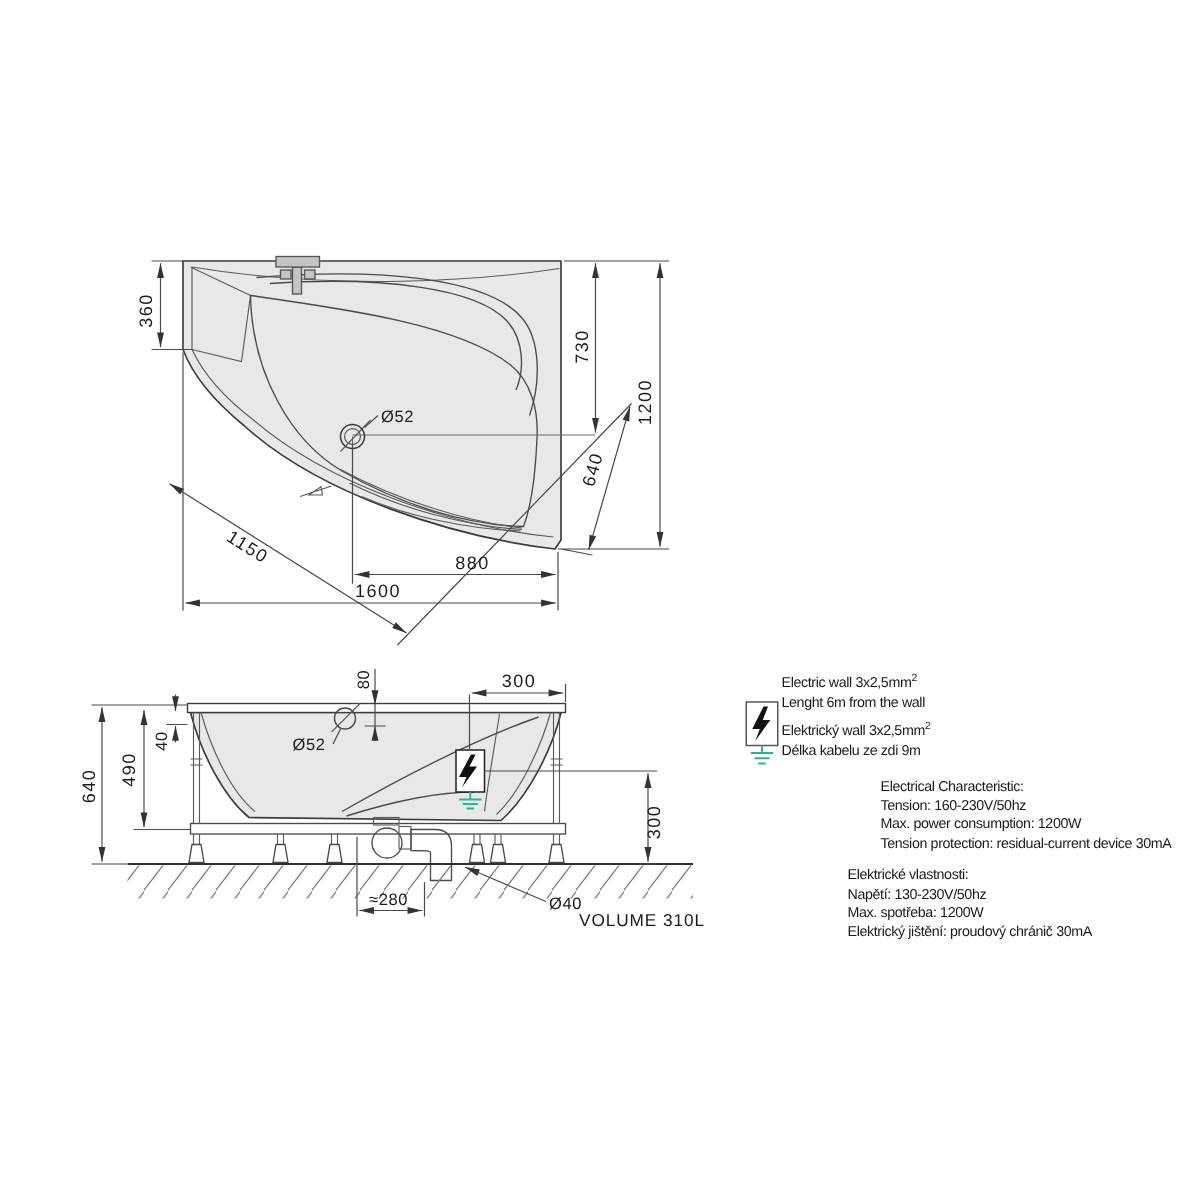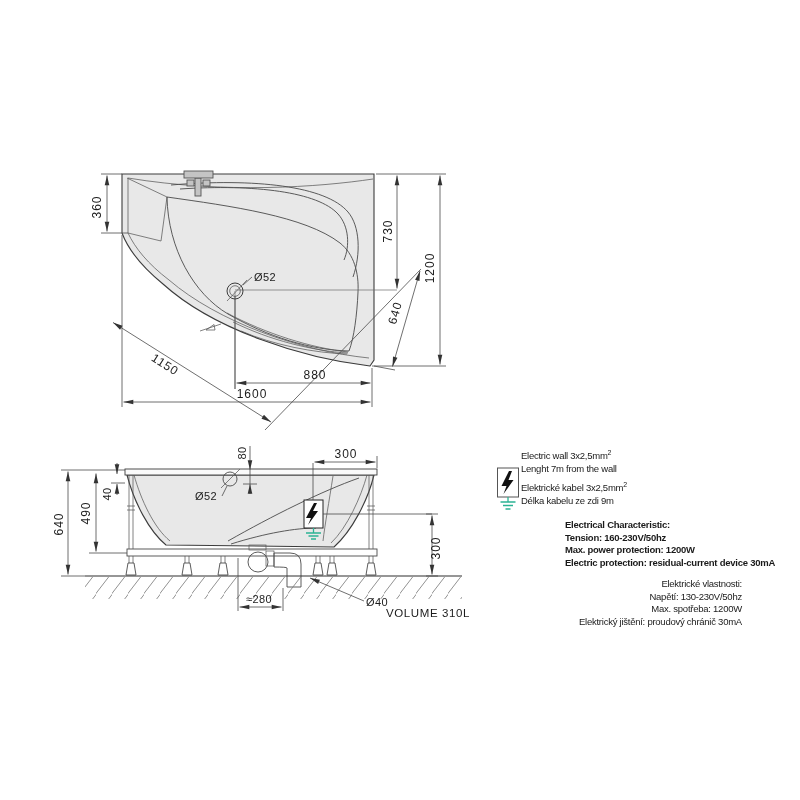--- a/index.html
+++ b/index.html
@@ -149,35 +149,35 @@
 </svg>
 
 <svg class="cable-icon" width="27" height="50">
   <rect x="1.5" y="2" width="21" height="29" fill="#fff" stroke="#555" stroke-width="1"></rect>
   <polygon points="13,5 5.5,20 10.5,20 7.5,28 17.5,14 12.5,14 16,5" fill="#111"></polygon>
   <path d="M12,31 V36 M4.5,36 H19.5 M7,39.5 H17 M9.5,43 H14.5" stroke="#2bb394" fill="none" stroke-width="1.3"></path>
 </svg>
 
 <div class="notes" style="left:521px;top:446px;">
   <div><span>Electric wall 3x2,5mm</span><sup>2</sup></div>
-  <div>Lenght 7m from the wall</div>
+  <div>Lenght 6m from the wall</div>
 </div>
 
 <div class="notes" style="left:521px;top:478px;">
-  <div><span>Elektrické kabel 3x2,5mm</span><sup>2</sup></div>
+  <div><span>Elektrický wall 3x2,5mm</span><sup>2</sup></div>
   <div>Délka kabelu ze zdi 9m</div>
 </div>
 
-<div class="notes chars" style="left:565px;top:519px;font-weight:bold;">
+<div class="notes chars" style="left:587px;top:519px;">
   <div>Electrical Characteristic:</div>
   <div>Tension: 160-230V/50hz</div>
-  <div>Max. power protection: 1200W</div>
-  <div>Electric protection: residual-current device 30mA</div>
+  <div>Max. power consumption: 1200W</div>
+  <div>Tension protection: residual-current device 30mA</div>
 </div>
 
-<div class="notes chars" style="left:579px;top:578px;text-align:right;">
+<div class="notes chars" style="left:565px;top:578px;">
   <div>Elektrické vlastnosti:</div>
   <div>Napětí: 130-230V/50hz</div>
   <div>Max. spotřeba: 1200W</div>
   <div>Elektrický jištění: proudový chránič 30mA</div>
 </div>
 
 </div>
 
 </body></html>

